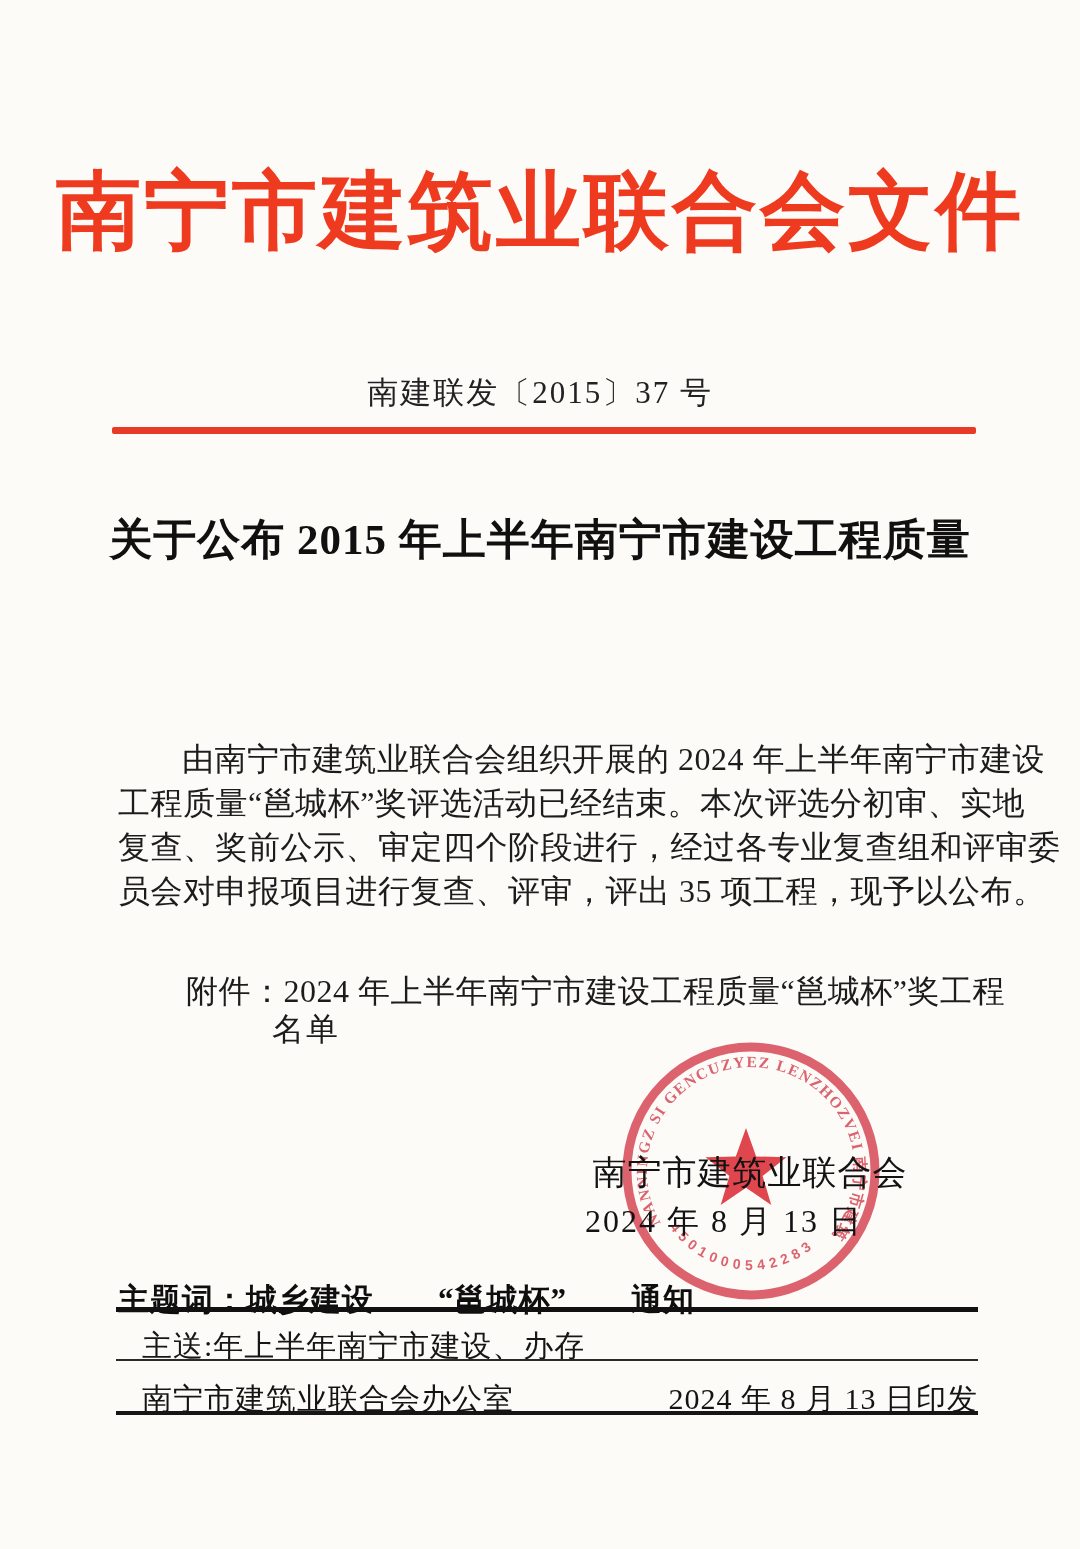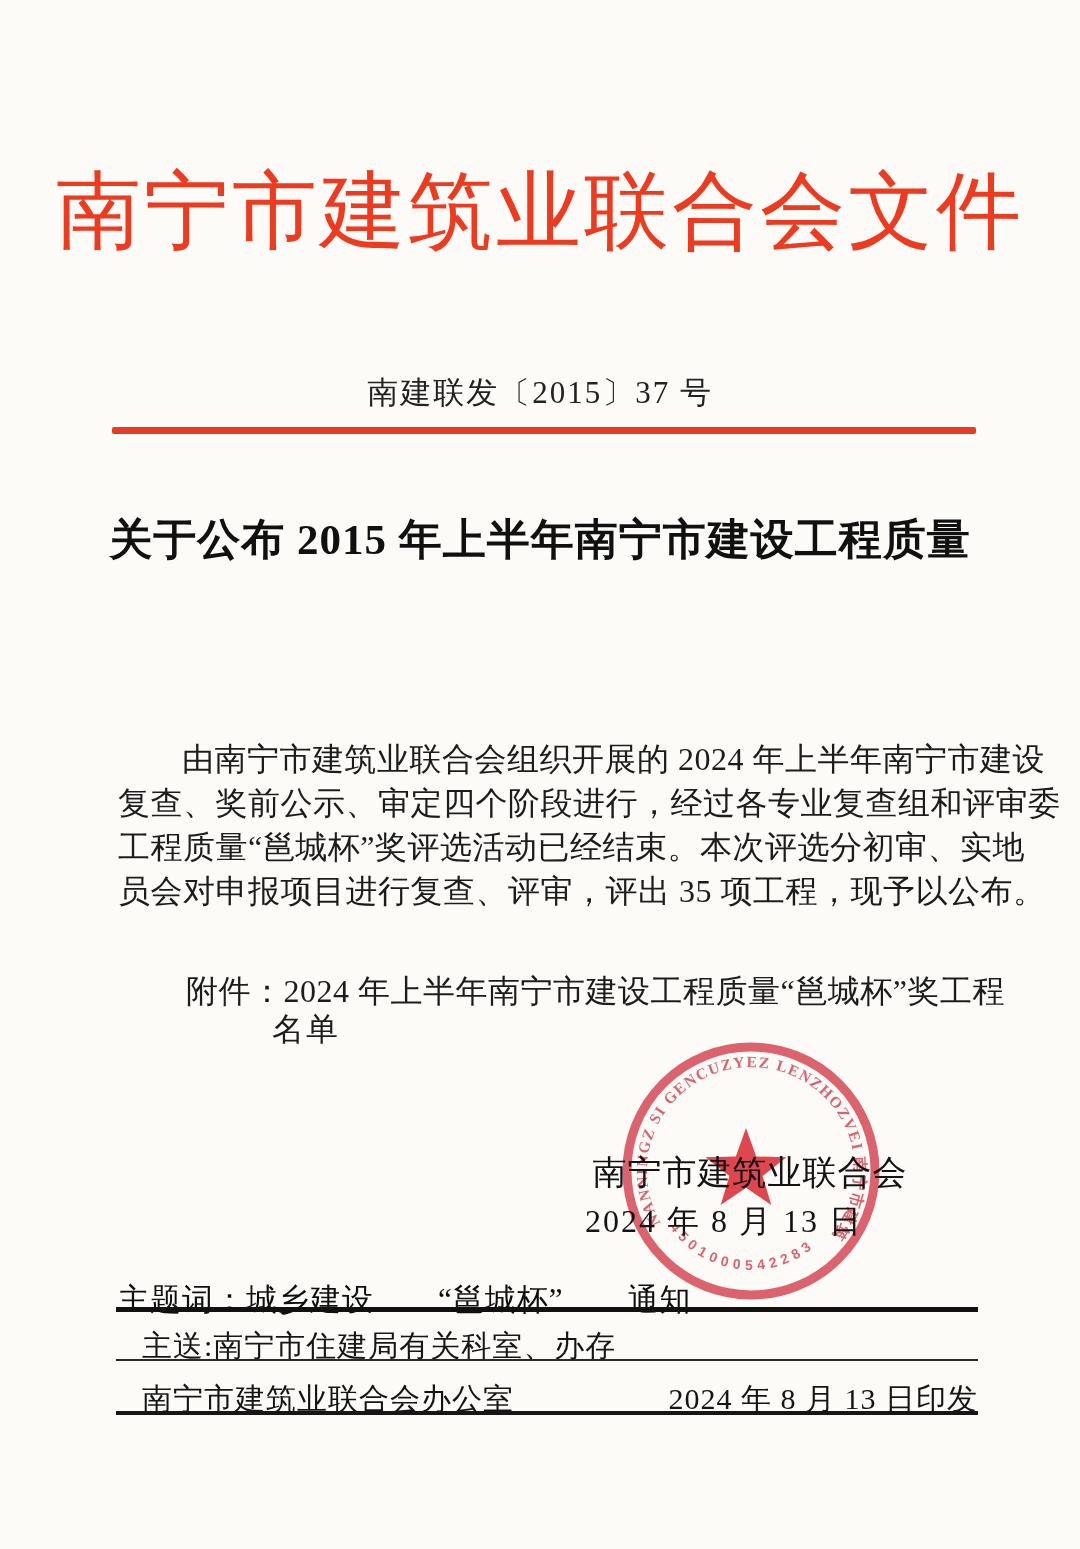--- a/index.html
+++ b/index.html
@@ -9,21 +9,21 @@
     width:1080px; height:1549px;
     margin:0 auto;
     background:#fcfbf8;
     font-family:"Liberation Serif","DejaVu Serif",serif;
     color:#1c1c1c;
     overflow:hidden;
   }
   .org-header {
     position:absolute; top:163px; left:0; right:0;
     text-align:center;
-    font-size:85px; font-weight:400;
+    font-size:85px; font-weight:700;
     letter-spacing:3px;
     line-height:1.15;
     white-space:nowrap;
   }
   .doc-number {
     position:absolute; top:372px; left:0; right:0;
     text-align:center;
     font-size:31px; letter-spacing:2px;
     color:#222;
   }
@@ -68,21 +68,21 @@
     text-align:center; font-size:34px; color:#131313;
     letter-spacing:1px; z-index:3; white-space:nowrap;
   }
   .sig-date {
     position:absolute; top:1200px; left:585px; width:330px;
     font-size:32px; color:#131313;
     letter-spacing:2px; z-index:3; white-space:nowrap;
   }
   .kw-row {
     position:absolute; top:1279px; left:118px;
-    font-size:31px; font-weight:normal; color:#0e0e0e;
+    font-size:31px; font-weight:bold; color:#0e0e0e;
     white-space:nowrap; letter-spacing:1px;
   }
   .rule-thick {
     position:absolute; top:1307px; left:116px;
     width:862px; height:5px; background:#111;
   }
   .cc-row {
     position:absolute; top:1326px; left:142px;
     font-size:30px; color:#161616; white-space:nowrap;
     letter-spacing:1px;
@@ -115,22 +115,22 @@
 
   <div class="red-rule" style="background:#e93a28;"></div>
 
   <div class="doc-title">
     <div>关于公布 2015 年上半年南宁市建设工程质量</div>
   </div>
 
 
   <div class="body-block">
     <div class="body-line indent">由南宁市建筑业联合会组织开展的 2024 年上半年南宁市建设</div>
+    <div class="body-line">工程质量“邕城杯”奖评选活动已经结束。本次评选分初审、实地</div>
     <div class="body-line">复查、奖前公示、审定四个阶段进行，经过各专业复查组和评审委</div>
-    <div class="body-line">工程质量“邕城杯”奖评选活动已经结束。本次评选分初审、实地</div>
     <div class="body-line">员会对申报项目进行复查、评审，评出 35 项工程，现予以公布。</div>
   </div>
 
   <div class="attach-line1">附件：2024 年上半年南宁市建设工程质量“邕城杯”奖工程</div>
   <div class="attach-line2">名单</div>
 
   <svg class="seal" viewBox="0 0 286 286">
     <defs>
       <path id="arcTop" d="M 57.8 202.7 A 104 104 0 1 1 228.2 202.7" fill="none"></path>
       <path id="arcBottom" d="M 56 190 A 98.9 98.9 0 0 0 230 190" fill="none"></path>
@@ -145,21 +145,21 @@
     <polygon fill="#dd2e36" points="138,100 148.2,128.4 178.5,129.3 154.6,147.9 163.3,177 138,159.8 112.7,177 121.4,147.9 97.5,129.3 127.8,128.4"></polygon>
   </svg>
 
   <div class="sig-org">南宁市建筑业联合会</div>
   <div class="sig-date">2024 年 8 月 13 日</div>
 
   <div class="kw-row">主题词：城乡建设　　“邕城杯”　　通知</div>
 
   <div class="rule-thick"></div>
 
-  <div class="cc-row">主送:南宁市住建局有关科室、办存</div>
+  <div class="cc-row">主送:年上半年南宁市建设、办存</div>
 
   <div class="rule-mid"></div>
 
   <div class="office-row">
     <span>南宁市建筑业联合会办公室</span>
     <span>2024 年 8 月 13 日印发</span>
   </div>
 
   <div class="rule-bottom"></div>
 

